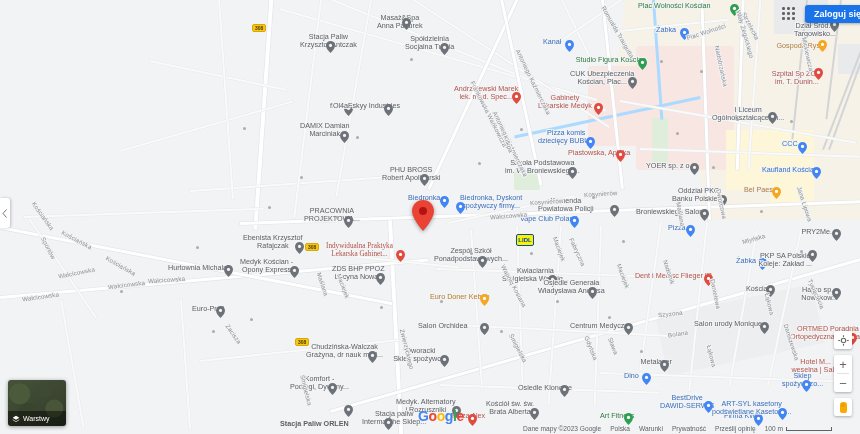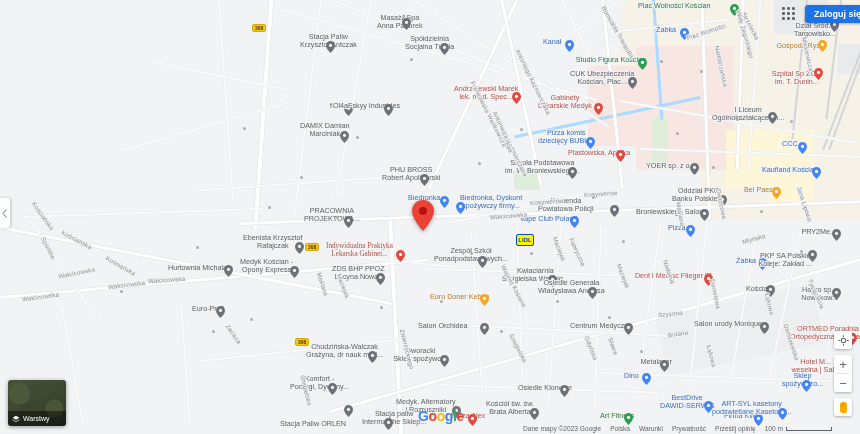--- a/index.html
+++ b/index.html
@@ -607,21 +607,21 @@
         </svg>
       </div>
       <div class="lbl poi" style="left: 362px; top: 410px;">Stacja paliw
 Intermarche Sklep...</div>
       <div class="pin" style="left: 384px; top: 418px;">
         <svg viewBox="0 0 9 12">
           <path d="M4.5 0C2 0 0 2 0 4.5 0 8 4.5 12 4.5 12S9 8 9 4.5C9 2 7 0 4.5 0z" fill="#6d7278"></path>
           <circle cx="4.5" cy="4.4" r="1.6" fill="#f2f3f4"></circle>
         </svg>
       </div>
-      <div class="lbl poi" style="left: 280px; top: 420px;">Stacja Paliw ORLEN</div>
+      <div class="lbl poi" style="left: 280px; top: 420px; font-weight: bold;">Stacja Paliw ORLEN</div>
       <div class="pin" style="left: 344px; top: 405px;">
         <svg viewBox="0 0 9 12">
           <path d="M4.5 0C2 0 0 2 0 4.5 0 8 4.5 12 4.5 12S9 8 9 4.5C9 2 7 0 4.5 0z" fill="#6d7278"></path>
           <circle cx="4.5" cy="4.4" r="1.6" fill="#f2f3f4"></circle>
         </svg>
       </div>
       <div class="lbl poi" style="left: 290px; top: 375px;">Komfort -
 Podłogi, Dywany...</div>
       <div class="pin" style="left: 328px; top: 383px;">
         <svg viewBox="0 0 9 12">

